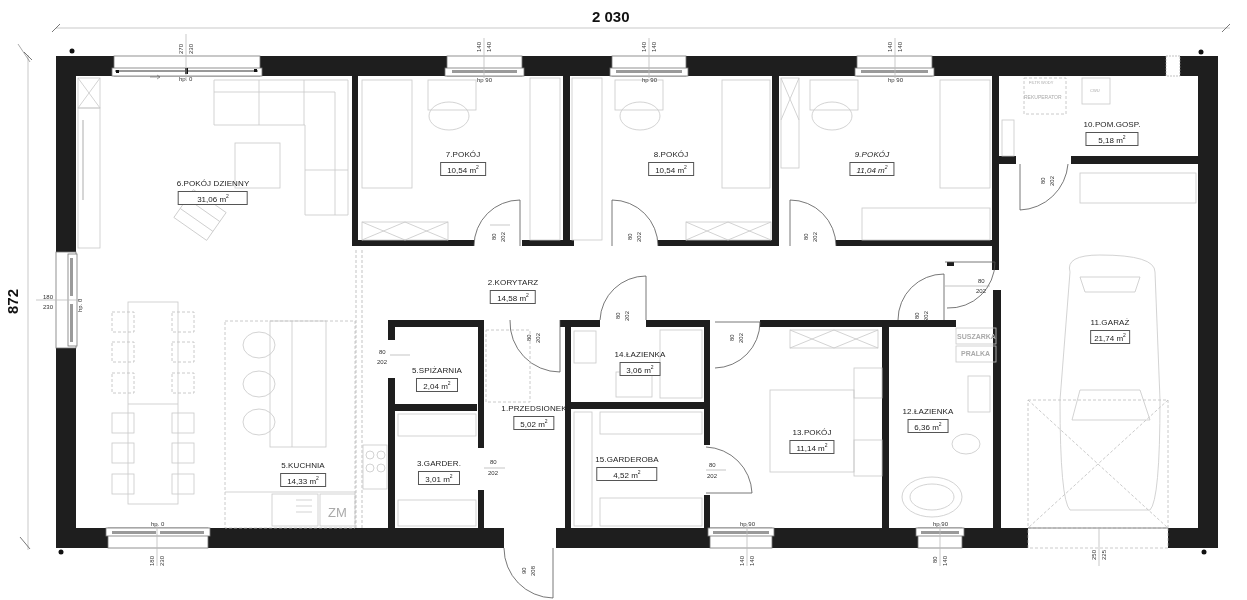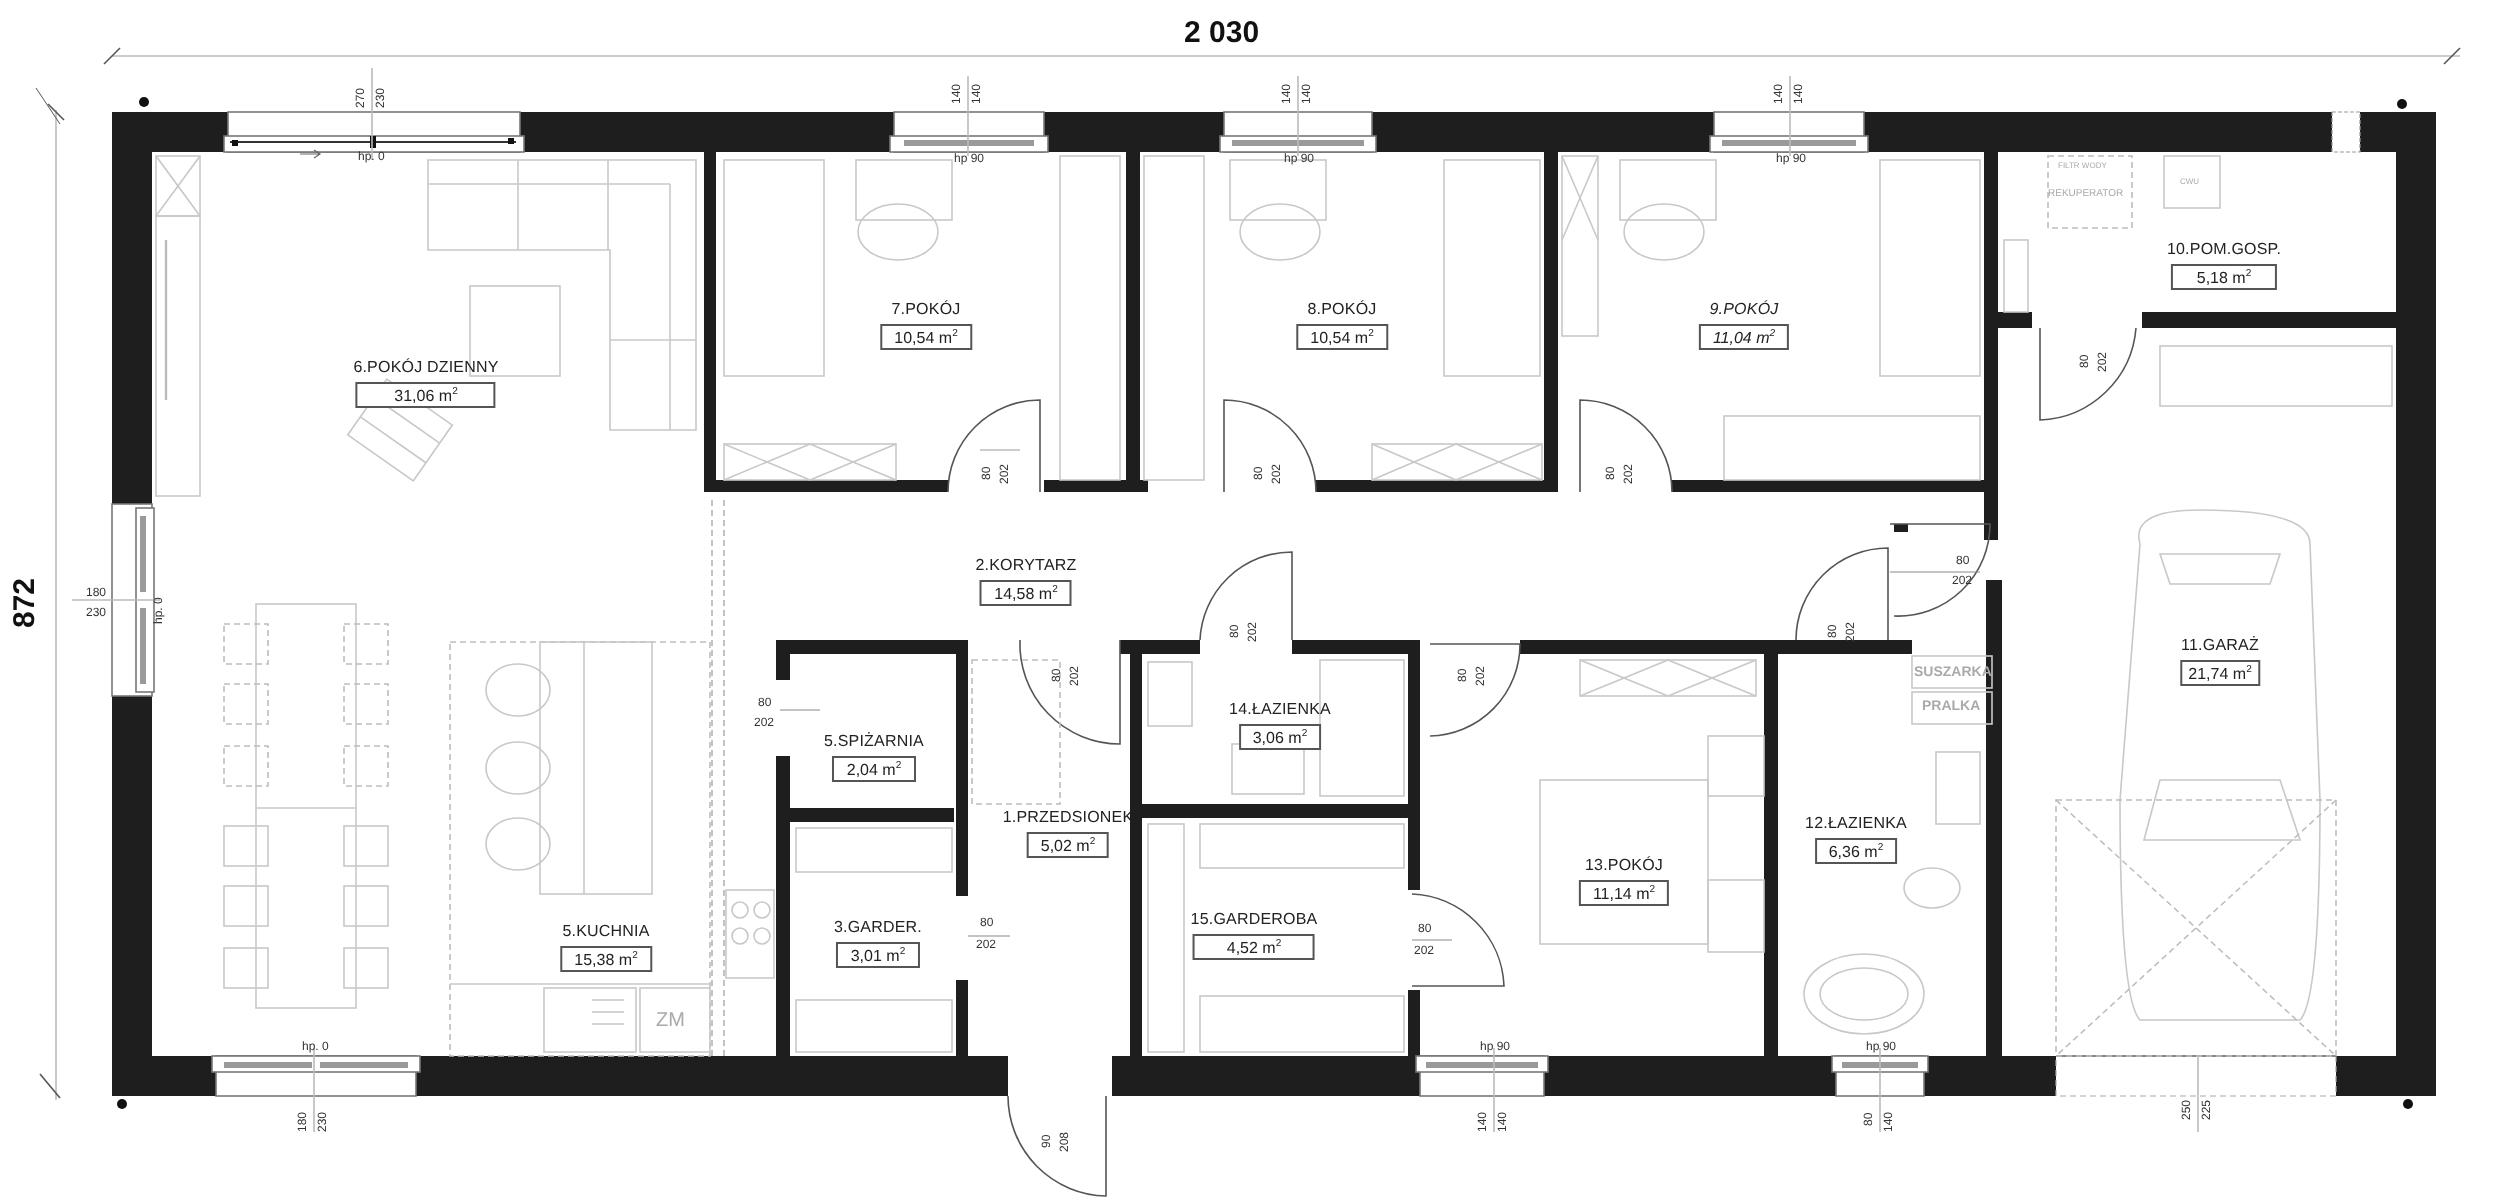--- a/index.html
+++ b/index.html
@@ -334,21 +334,21 @@
 <div class="lbl" style="left:439px;top:459px;">
   <span class="room-name">3.GARDER.</span>
   <span class="room-area"><span>3,01</span> <span>m</span><sup>2</sup></span>
 </div>
 <div class="lbl" style="left:437px;top:366px;">
   <span class="room-name">5.SPIŻARNIA</span>
   <span class="room-area"><span>2,04</span> <span>m</span><sup>2</sup></span>
 </div>
 <div class="lbl" style="left:303px;top:461px;">
   <span class="room-name">5.KUCHNIA</span>
-  <span class="room-area"><span>15,38</span> <span>m</span><sup>2</sup></span>
+  <span class="room-area"><span>14,33</span> <span>m</span><sup>2</sup></span>
 </div>
 <div class="lbl" style="left:213px;top:179px;">
   <span class="room-name">6.POKÓJ DZIENNY</span>
   <span class="room-area" style="padding:0 18px;"><span>31,06</span> <span>m</span><sup>2</sup></span>
 </div>
 <div class="lbl" style="left:463px;top:150px;">
   <span class="room-name">7.POKÓJ</span>
   <span class="room-area"><span>10,54</span> <span>m</span><sup>2</sup></span>
 </div>
 <div class="lbl" style="left:671px;top:150px;">
@@ -444,13 +444,13 @@
 <div class="small" style="left:709px;top:462px;">80</div>
 <div class="small" style="left:707px;top:473px;">202</div>
 <div class="vtext" style="left:521px;top:574px;">90</div>
 <div class="vtext" style="left:530px;top:576px;">208</div>
 
 <div class="appl" style="left:1029px;top:80px;font-size:4px;">FILTR WODY</div>
 <div class="appl" style="left:1024px;top:94px;font-size:5px;">REKUPERATOR</div>
 <div class="appl" style="left:1090px;top:88px;font-size:4px;">CWU</div>
 <div class="appl" style="left:957px;top:333px;font-size:7px;font-weight:bold;">SUSZARKA</div>
 <div class="appl" style="left:961px;top:350px;font-size:7px;font-weight:bold;">PRALKA</div>
-<div class="appl" style="left:328px;top:505px;font-size:10px;">ZM</div>
+<div class="appl" style="left:328px;top:505px;font-size:13px;">ZM</div>
 
 </body></html>

